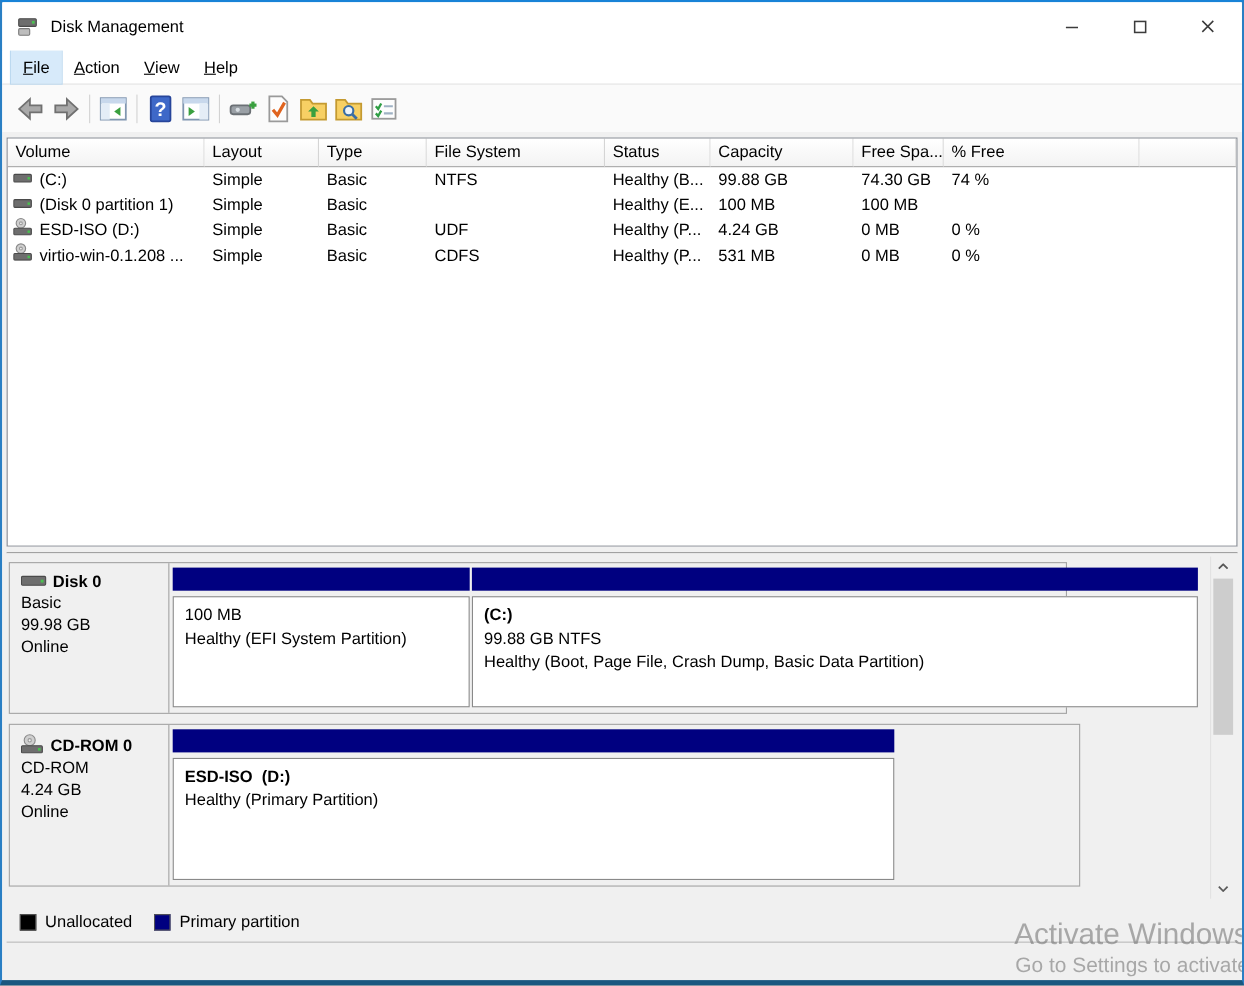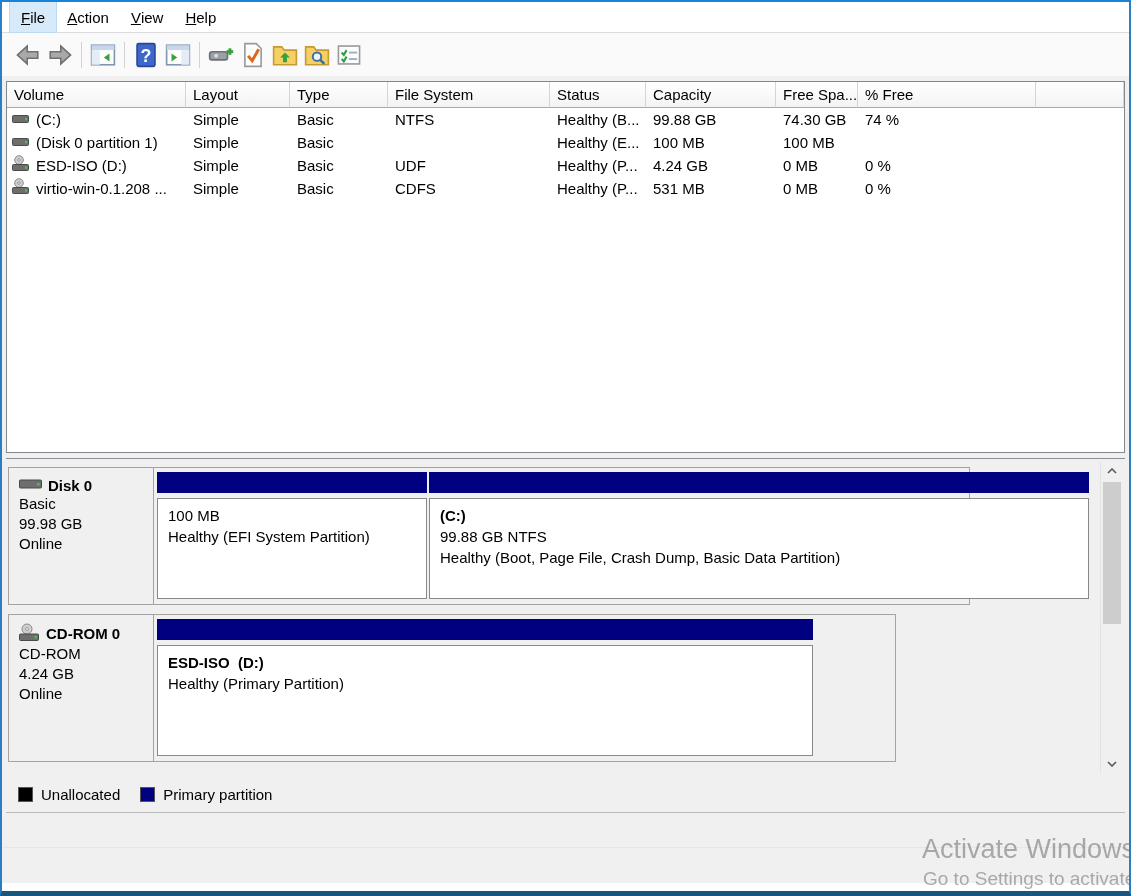--- a/index.html
+++ b/index.html
@@ -59,20 +59,47 @@
   
   .watermark{position:absolute;color:rgba(108,108,108,0.55);pointer-events:none;z-index:5;white-space:nowrap;}
   .wm1{left:920px;top:832px;font-size:27px;}
   .wm2{left:921px;top:866px;font-size:19px;}
 </style>
 </head>
 <body>
 
 <div class="screen">
 
+  <div class="titlebar">
+    <span class="app-icon">
+      <svg width="22" height="22" viewBox="0 0 22 22">
+        <rect x="3" y="4" width="16" height="7" rx="1" fill="#6e6e6e" stroke="#4a4a4a"></rect>
+        <rect x="15" y="6" width="2.5" height="2.5" fill="#49c24f"></rect>
+        <rect x="3" y="13" width="10" height="6" rx="1" fill="#bdbdbd" stroke="#7a7a7a"></rect>
+      </svg>
+    </span>
+    <span class="title-text">Disk Management</span>
+    <div class="caption-buttons">
+      <div class="cap-btn">
+        <svg width="13" height="13" viewBox="0 0 13 13">
+            <line x1="1" y1="7" x2="12" y2="7" stroke="#3c3c3c" stroke-width="1.4"></line>
+          </svg>
+      </div>
+      <div class="cap-btn">
+        <svg width="13" height="13" viewBox="0 0 13 13">
+            <rect x="1.5" y="1.5" width="10" height="10" fill="none" stroke="#3c3c3c" stroke-width="1.4"></rect>
+          </svg>
+      </div>
+      <div class="cap-btn">
+        <svg width="14" height="14" viewBox="0 0 14 14">
+            <path d="M2 2 L12 12 M12 2 L2 12" stroke="#3c3c3c" stroke-width="1.4"></path>
+          </svg>
+      </div>
+    </div>
+  </div>
 
   <div class="menubar">
     <span class="menu-item hl"><u>F</u>ile</span>
     <span class="menu-item"><u>A</u>ction</span>
     <span class="menu-item"><u>V</u>iew</span>
     <span class="menu-item"><u>H</u>elp</span>
   </div>
 
   <div class="toolbar">
     <div class="tbtn">
@@ -267,21 +294,21 @@
         <div class="part" style="left:420px;width:660px;">
           <div class="part-bar" style="background: rgb(0, 0, 128);"></div>
           <div class="part-box">
             <div class="part-title">(C:)</div>
             <div class="part-line">99.88 GB NTFS</div>
             <div class="part-line">Healthy (Boot, Page File, Crash Dump, Basic Data Partition)</div>
           </div>
         </div>
       </div>
 
-      <div class="disk-row" style="left:2px;top:155px;width:888px;height:148px;">
+      <div class="disk-row" style="left:2px;top:155px;width:974px;height:148px;">
         <div class="disk-label">
           <div class="dl-title">
               <span><svg width="22" height="18" viewBox="0 0 22 18">
                   <circle cx="8" cy="6" r="5" fill="#cfcfcf" stroke="#8a8a8a"></circle>
                   <circle cx="8" cy="6" r="1.5" fill="#f2f2f2" stroke="#9a9a9a"></circle>
                   <rect x="0.5" y="11" width="19" height="6.5" rx="1" fill="#6e6e6e" stroke="#4a4a4a"></rect>
                   <rect x="15.5" y="13" width="2.4" height="2.4" fill="#49c24f"></rect>
                 </svg></span>
               <span>CD-ROM 0</span>
             </div>

